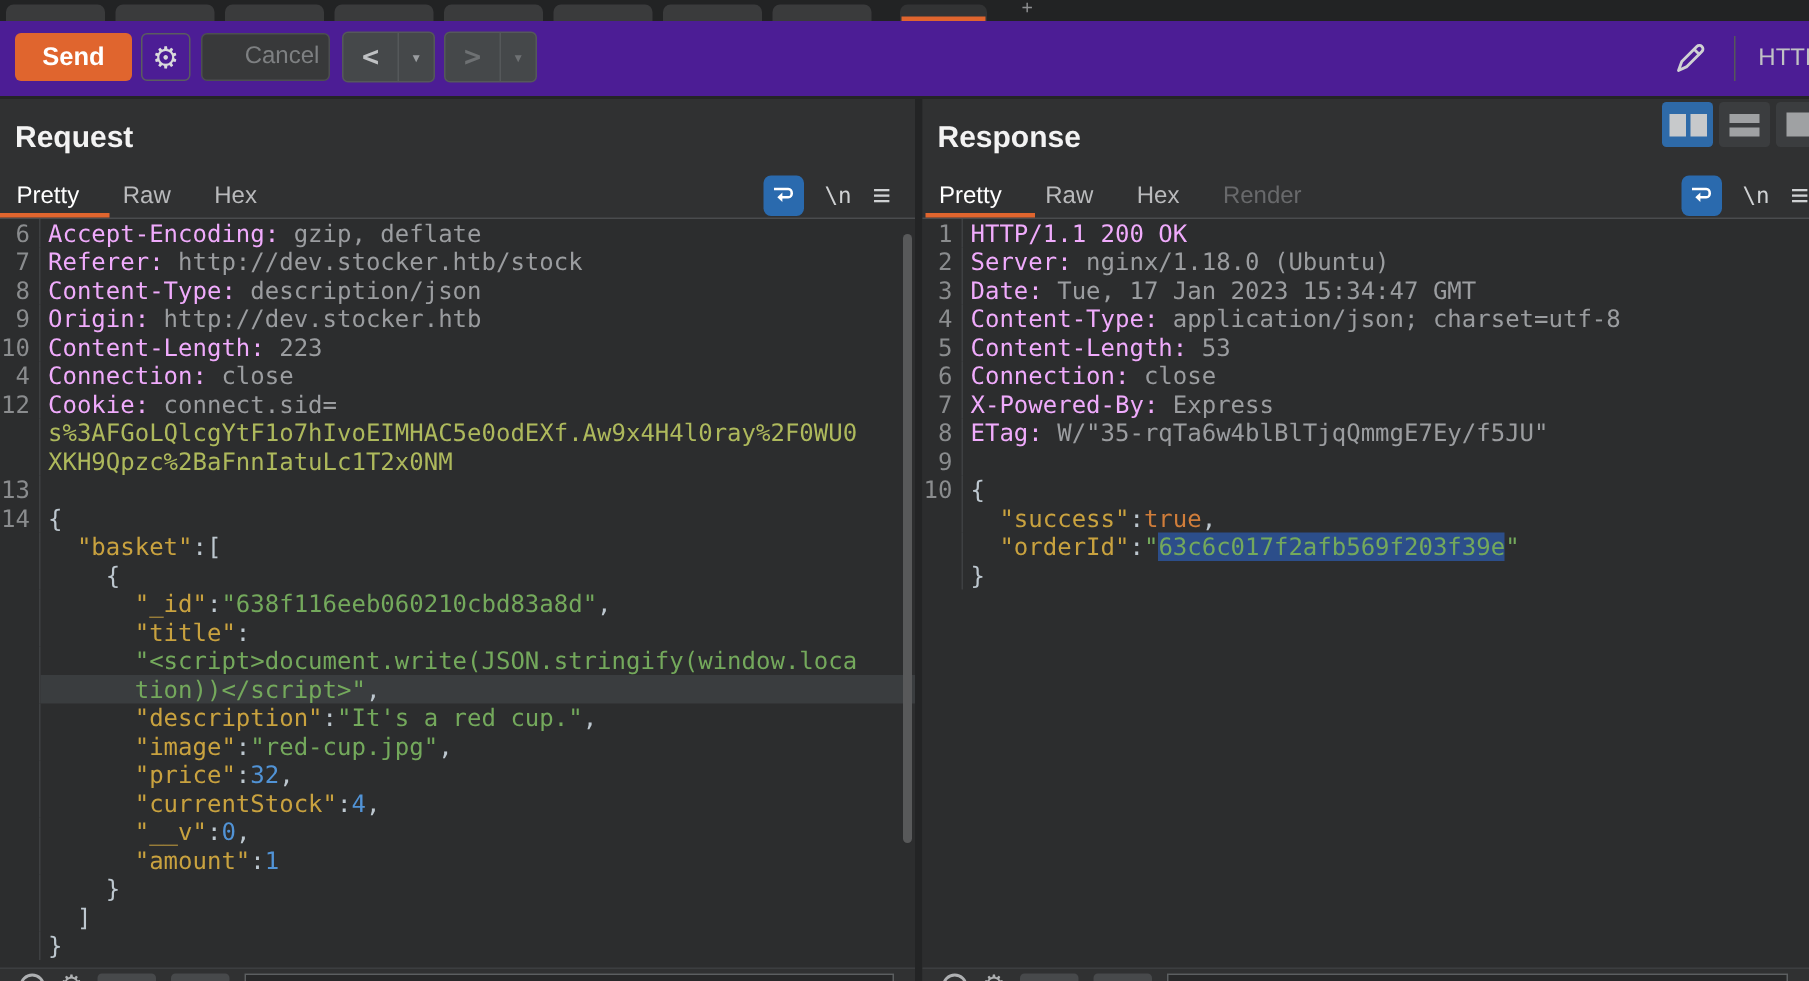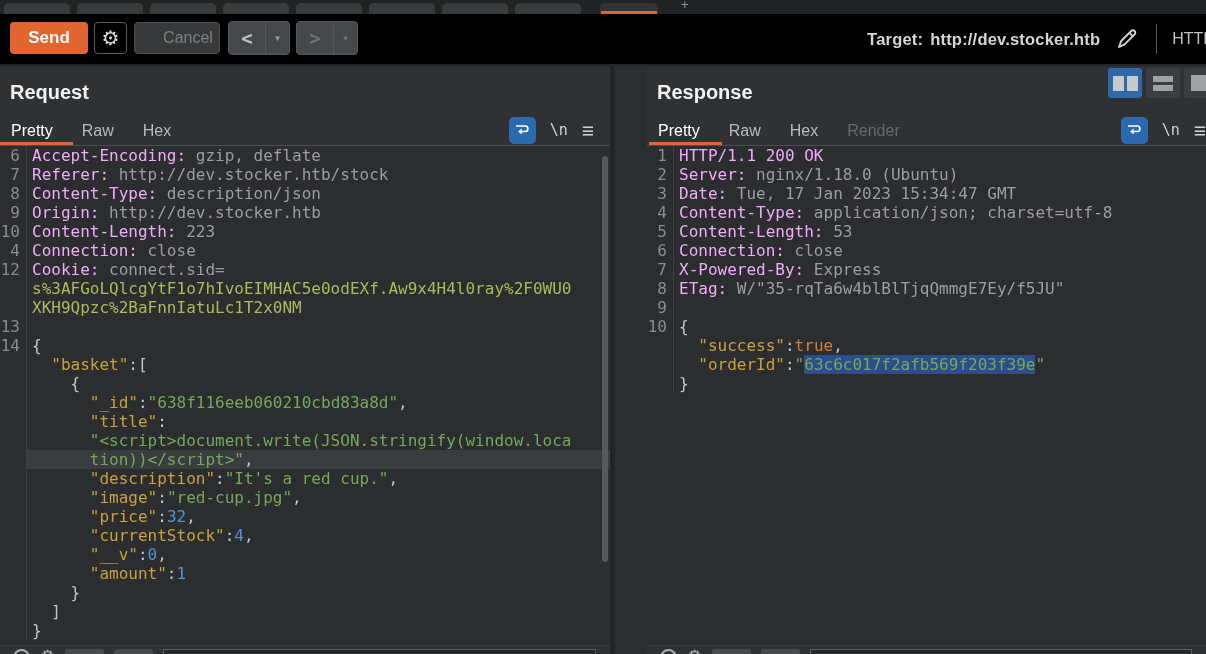--- a/index.html
+++ b/index.html
@@ -7,21 +7,21 @@
           font-family:"Liberation Sans",sans-serif;-webkit-font-smoothing:antialiased;}
 
   
   .tabstrip{position:absolute;top:0;left:0;right:0;height:14px;background:#222324;}
   .tstab{position:absolute;top:3px;height:11px;background:#3a3b3c;border-radius:5px 5px 0 0;}
   .tstab.sel{background:#323334;}
   .tstab.sel::after{content:"";position:absolute;left:1px;right:1px;bottom:0;height:3px;background:#e0652e;}
   .ts-plus{position:absolute;left:681px;top:-2px;color:#8f9092;font-size:13px;line-height:14px;}
 
   
-  .toolbar{position:absolute;top:14px;left:0;right:0;height:52px;background:#000000;border-bottom:2px solid #242526;box-sizing:border-box;}
+  .toolbar{position:absolute;top:14px;left:0;right:0;height:52px;background:#4c1d95;border-bottom:2px solid #242526;box-sizing:border-box;}
   .btn{position:absolute;display:flex;align-items:center;justify-content:center;box-sizing:border-box;border-radius:4px;cursor:default;}
   .btn-send{left:10px;top:8px;width:78px;height:32px;background:#e0652e;color:#ffffff;font-weight:bold;font-size:17px;}
   .btn-gear{left:94px;top:8px;width:33px;height:32px;border:1px solid #5a5d5f;color:#d9dadb;font-size:20px;}
   .btn-cancel{left:134px;top:8px;width:86px;height:32px;background:#38393a;border:1px solid #4c4f51;color:#7e8082;font-size:16px;padding-left:22px;}
   .splitbtn{position:absolute;top:7px;width:62px;height:34px;background:#45484a;border:1px solid #55585a;border-radius:4px;display:flex;box-sizing:border-box;}
   .splitbtn .sb-main{width:36px;display:flex;align-items:center;justify-content:center;font-size:19px;font-weight:bold;font-family:"DejaVu Sans Mono",monospace;}
   .splitbtn .sb-caret{flex:1;border-left:1px solid #55585a;display:flex;align-items:center;justify-content:center;font-size:8px;}
   .sb-back{left:228px;} .sb-back .sb-main{color:#bfc1c3;} .sb-back .sb-caret{color:#9a9da0;}
   .sb-fwd{left:296px;} .sb-fwd .sb-main{color:#6e7173;} .sb-fwd .sb-caret{color:#6e7173;}
   .target-area{position:absolute;top:0;right:-10px;height:50px;display:flex;align-items:center;}
@@ -29,21 +29,21 @@
   .target-text .tv{margin-left:7px;}
   .pencil{margin:0 16px 0 12px;display:block;}
   .vdiv{width:1px;height:30px;background:#55585a;}
   .proto{margin-left:15px;font-size:16px;color:#c0c2c4;padding-right:2px;}
 
   
   .main-area{position:absolute;top:66px;left:0;right:0;bottom:0;display:flex;}
   .panel{position:relative;background:#303132;}
   .panel-request{width:610px;flex:none;}
   .panel-divider{width:5px;flex:none;background:#232425;}
-  .panel-response{flex:1;margin-left:32px;}
+  .panel-response{flex:1;}
   .panel-title{position:absolute;left:10px;top:15px;font-size:20px;font-weight:bold;color:#f3f3f3;}
   .tabs-row{position:absolute;left:11px;top:51px;height:28px;display:flex;gap:29px;font-size:16px;align-items:center;}
   .ptab{color:#b9babc;text-align:right;} .ptab.sel{color:#ffffff;} .ptab.dis{color:#68696b;}
   .tabicons{position:absolute;top:50px;display:flex;gap:14px;align-items:center;height:28px;}
   .panel-request .tabicons{right:16px;} .panel-response .tabicons{right:0px;}
   .wrapbtn{width:27px;height:27px;background:#2a6aae;border-radius:5px;display:flex;align-items:center;justify-content:center;}
   .nlicon{font-family:"DejaVu Sans Mono",monospace;font-size:15px;color:#cfd1d3;}
   .hamicon{font-size:21px;color:#cfd1d3;line-height:27px;}
   .pretty-underline{position:absolute;top:76px;height:3px;background:#e0652e;z-index:3;}
   .panel-request .pretty-underline{left:0;width:73px;}
@@ -107,23 +107,20 @@
     <div class="btn btn-cancel">Cancel</div>
     <div class="splitbtn sb-back">
       <span class="sb-main">&lt;</span>
       <span class="sb-caret">▼</span>
     </div>
     <div class="splitbtn sb-fwd">
       <span class="sb-main">&gt;</span>
       <span class="sb-caret">▼</span>
     </div>
     <div class="target-area">
-      <div class="target-text">
-        <span>Target:</span><span class="tv">http://dev.stocker.htb</span>
-      </div>
       <svg class="pencil" width="28" height="28" viewBox="0 0 28 28">
         <path d="M7 22 L9.2 16 L19.2 6 a2.4 2.4 0 0 1 3.4 3.4 L12.6 19.4 L7 22 Z" fill="none" stroke="#cfd1d3" stroke-width="1.9" stroke-linejoin="round"></path>
         <path d="M17.4 7.8 L21.3 11.7" stroke="#cfd1d3" stroke-width="1.9"></path>
       </svg>
       <div class="vdiv"></div>
       <div class="proto">HTTP</div>
     </div>
   </div>
 
   <div class="main-area">

